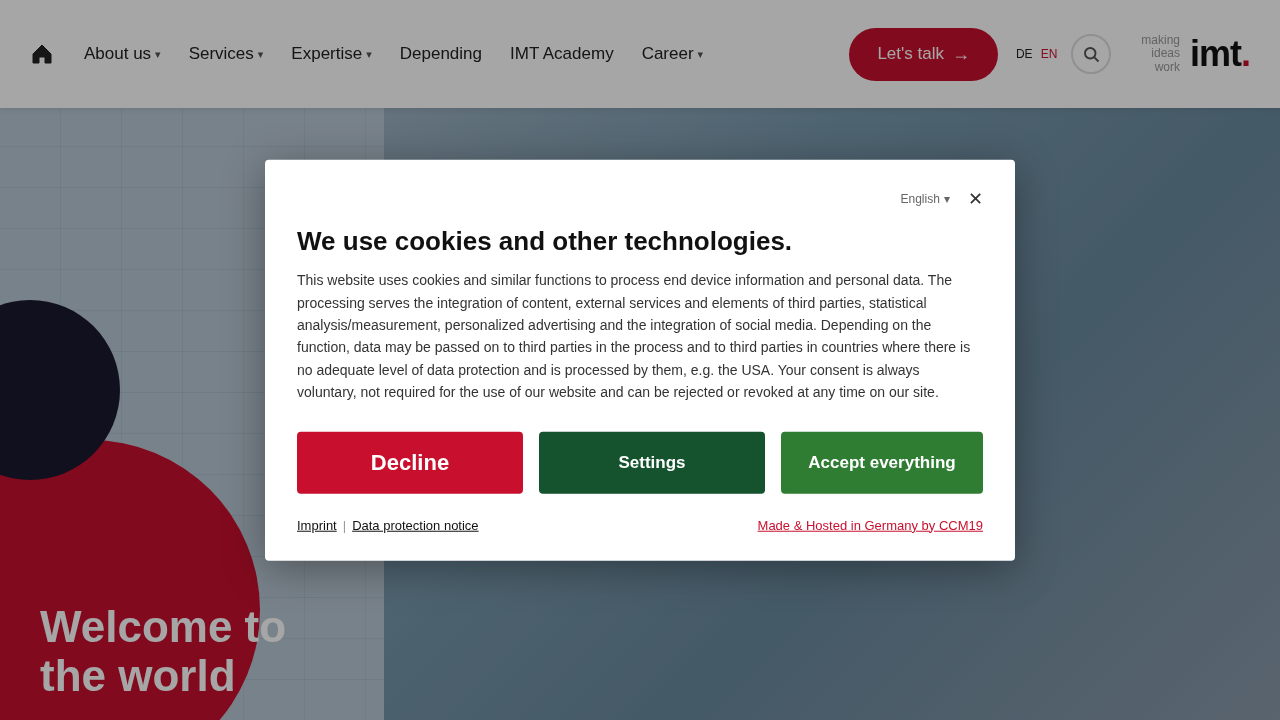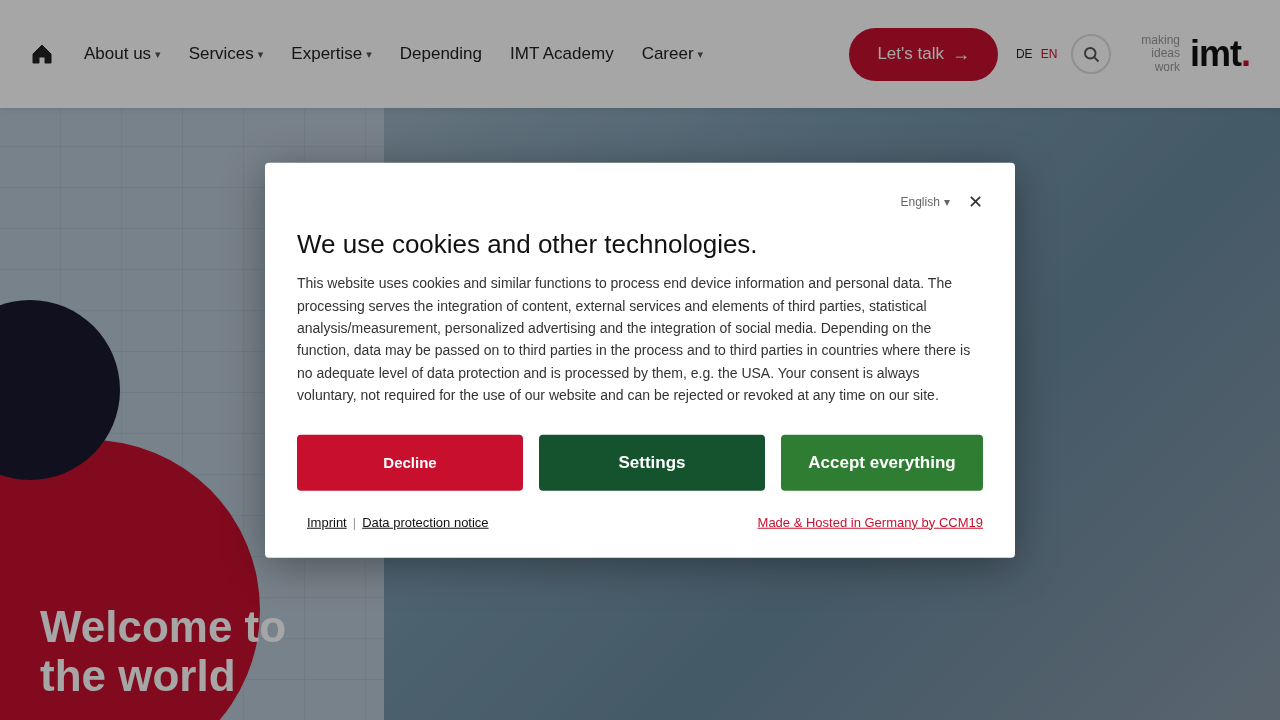--- a/index.html
+++ b/index.html
@@ -120,48 +120,47 @@
     }
     .cookie-lang-select {
       font-size: 15px; color: #333; display: flex; align-items: center; gap: 4px; cursor: pointer;
     }
     .cookie-lang-select span { font-size: 12px; color: #666; }
     .cookie-close {
       font-size: 18px; cursor: pointer; color: #333; margin-left: 10px;
       font-weight: 300;
     }
     .cookie-title {
-      font-size: 26px; font-weight: 400; color: #111; margin-bottom: 12px;
+      font-size: 26px; font-weight: 700; color: #111; margin-bottom: 12px;
       line-height: 1.2;
     }
     .cookie-body {
       font-size: 14px; color: #333; line-height: 1.6; margin-bottom: 28px;
     }
     .cookie-buttons {
       display: flex; gap: 16px; margin-bottom: 24px;
     }
     .btn-decline {
       flex: 1; padding: 18px; border: none; border-radius: 4px;
-      background: #c8102e; color: #fff; font-size: 15px; font-weight: 600;
+      background: #c8102e; color: #fff; font-size: 22px; font-weight: 600;
       cursor: pointer;
     }
     .btn-settings {
       flex: 1; padding: 18px; border: none; border-radius: 4px;
       background: #14532d; color: #fff; font-size: 17px; font-weight: 600;
       cursor: pointer;
     }
     .btn-accept {
       flex: 1; padding: 6px; border: none; border-radius: 4px;
       background: #2e7d32; color: #fff; font-size: 17px; font-weight: 600;
       cursor: pointer;
     }
     .cookie-footer {
       display: flex; align-items: center; justify-content: space-between;
       font-size: 13px;
-      margin-left: 10px;
     }
     .cookie-footer-left { display: flex; align-items: center; gap: 6px; }
     .cookie-footer a { color: #111; text-decoration: underline; cursor: pointer; }
     .cookie-footer-sep { color: #999; }
     .cookie-footer-right a { color: #c8102e; text-decoration: underline; cursor: pointer; }
   </style>
 </head>
 <body>
 
 <div class="hero">

